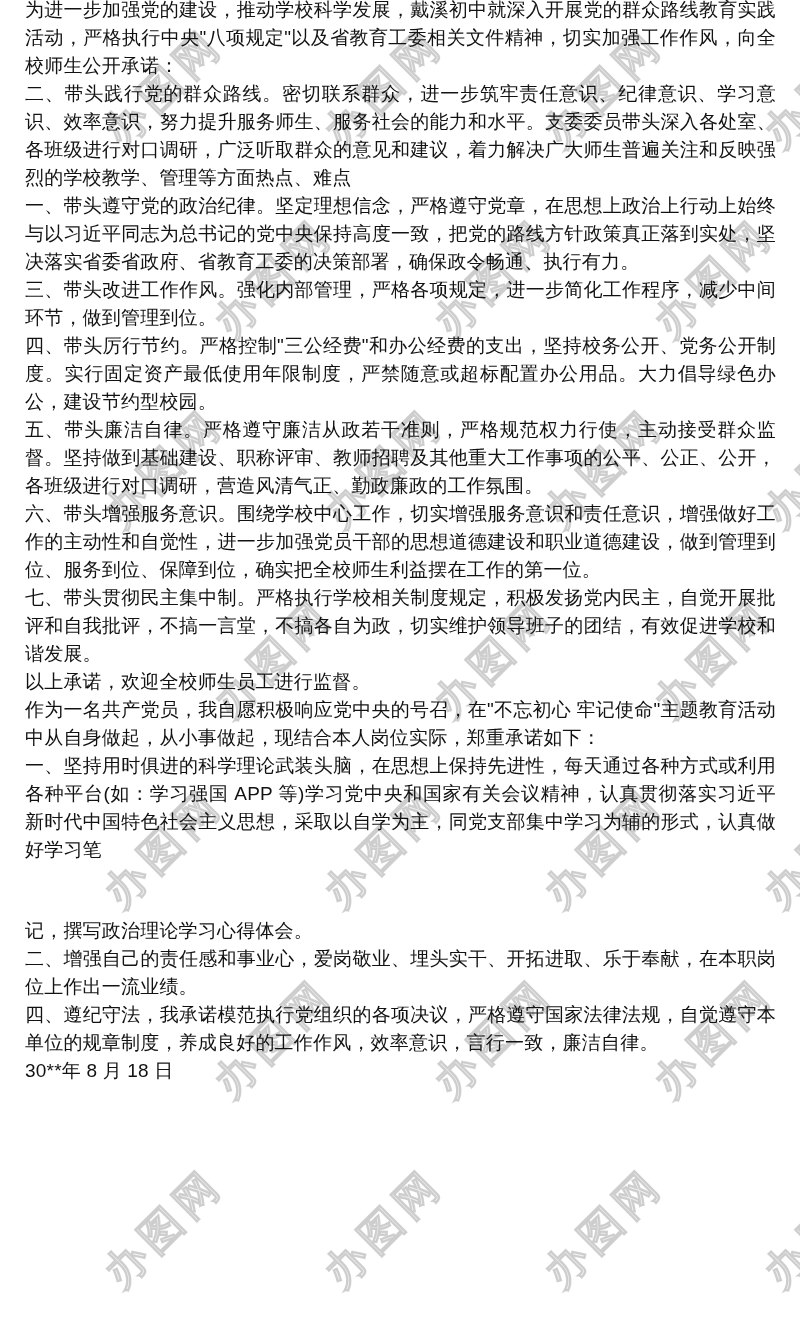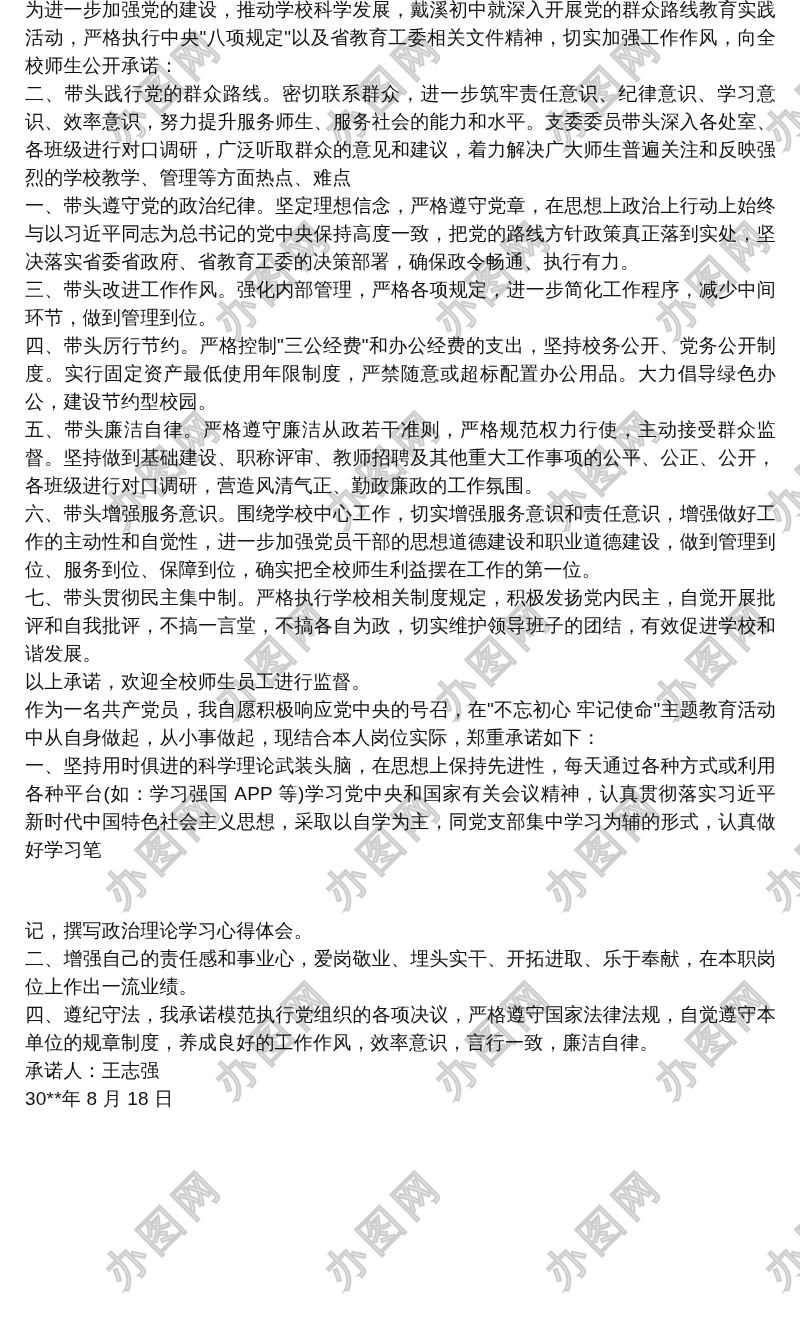--- a/index.html
+++ b/index.html
@@ -84,16 +84,15 @@
     <p>五、带头廉洁自律。严格遵守廉洁从政若干准则，严格规范权力行使，主动接受群众监督。坚持做到基础建设、职称评审、教师招聘及其他重大工作事项的公平、公正、公开，各班级进行对口调研，营造风清气正、勤政廉政的工作氛围。</p>
     <p>六、带头增强服务意识。围绕学校中心工作，切实增强服务意识和责任意识，增强做好工作的主动性和自觉性，进一步加强党员干部的思想道德建设和职业道德建设，做到管理到位、服务到位、保障到位，确实把全校师生利益摆在工作的第一位。</p>
     <p>七、带头贯彻民主集中制。严格执行学校相关制度规定，积极发扬党内民主，自觉开展批评和自我批评，不搞一言堂，不搞各自为政，切实维护领导班子的团结，有效促进学校和谐发展。</p>
     <p>以上承诺，欢迎全校师生员工进行监督。</p>
     <p>作为一名共产党员，我自愿积极响应党中央的号召，在"不忘初心 牢记使命"主题教育活动中从自身做起，从小事做起，现结合本人岗位实际，郑重承诺如下：</p>
     <p>一、坚持用时俱进的科学理论武装头脑，在思想上保持先进性，每天通过各种方式或利用各种平台(如：学习强国 APP 等)学习党中央和国家有关会议精神，认真贯彻落实习近平新时代中国特色社会主义思想，采取以自学为主，同党支部集中学习为辅的形式，认真做好学习笔</p>
     <div class="page-gap"></div>
     <p>记，撰写政治理论学习心得体会。</p>
     <p>二、增强自己的责任感和事业心，爱岗敬业、埋头实干、开拓进取、乐于奉献，在本职岗位上作出一流业绩。</p>
     <p>四、遵纪守法，我承诺模范执行党组织的各项决议，严格遵守国家法律法规，自觉遵守本单位的规章制度，养成良好的工作作风，效率意识，言行一致，廉洁自律。</p>
-    <p>承诺人：王志强</p>
     <p>30**年 8 月 18 日</p>
   </div>
 </div>
 
 </body></html>

